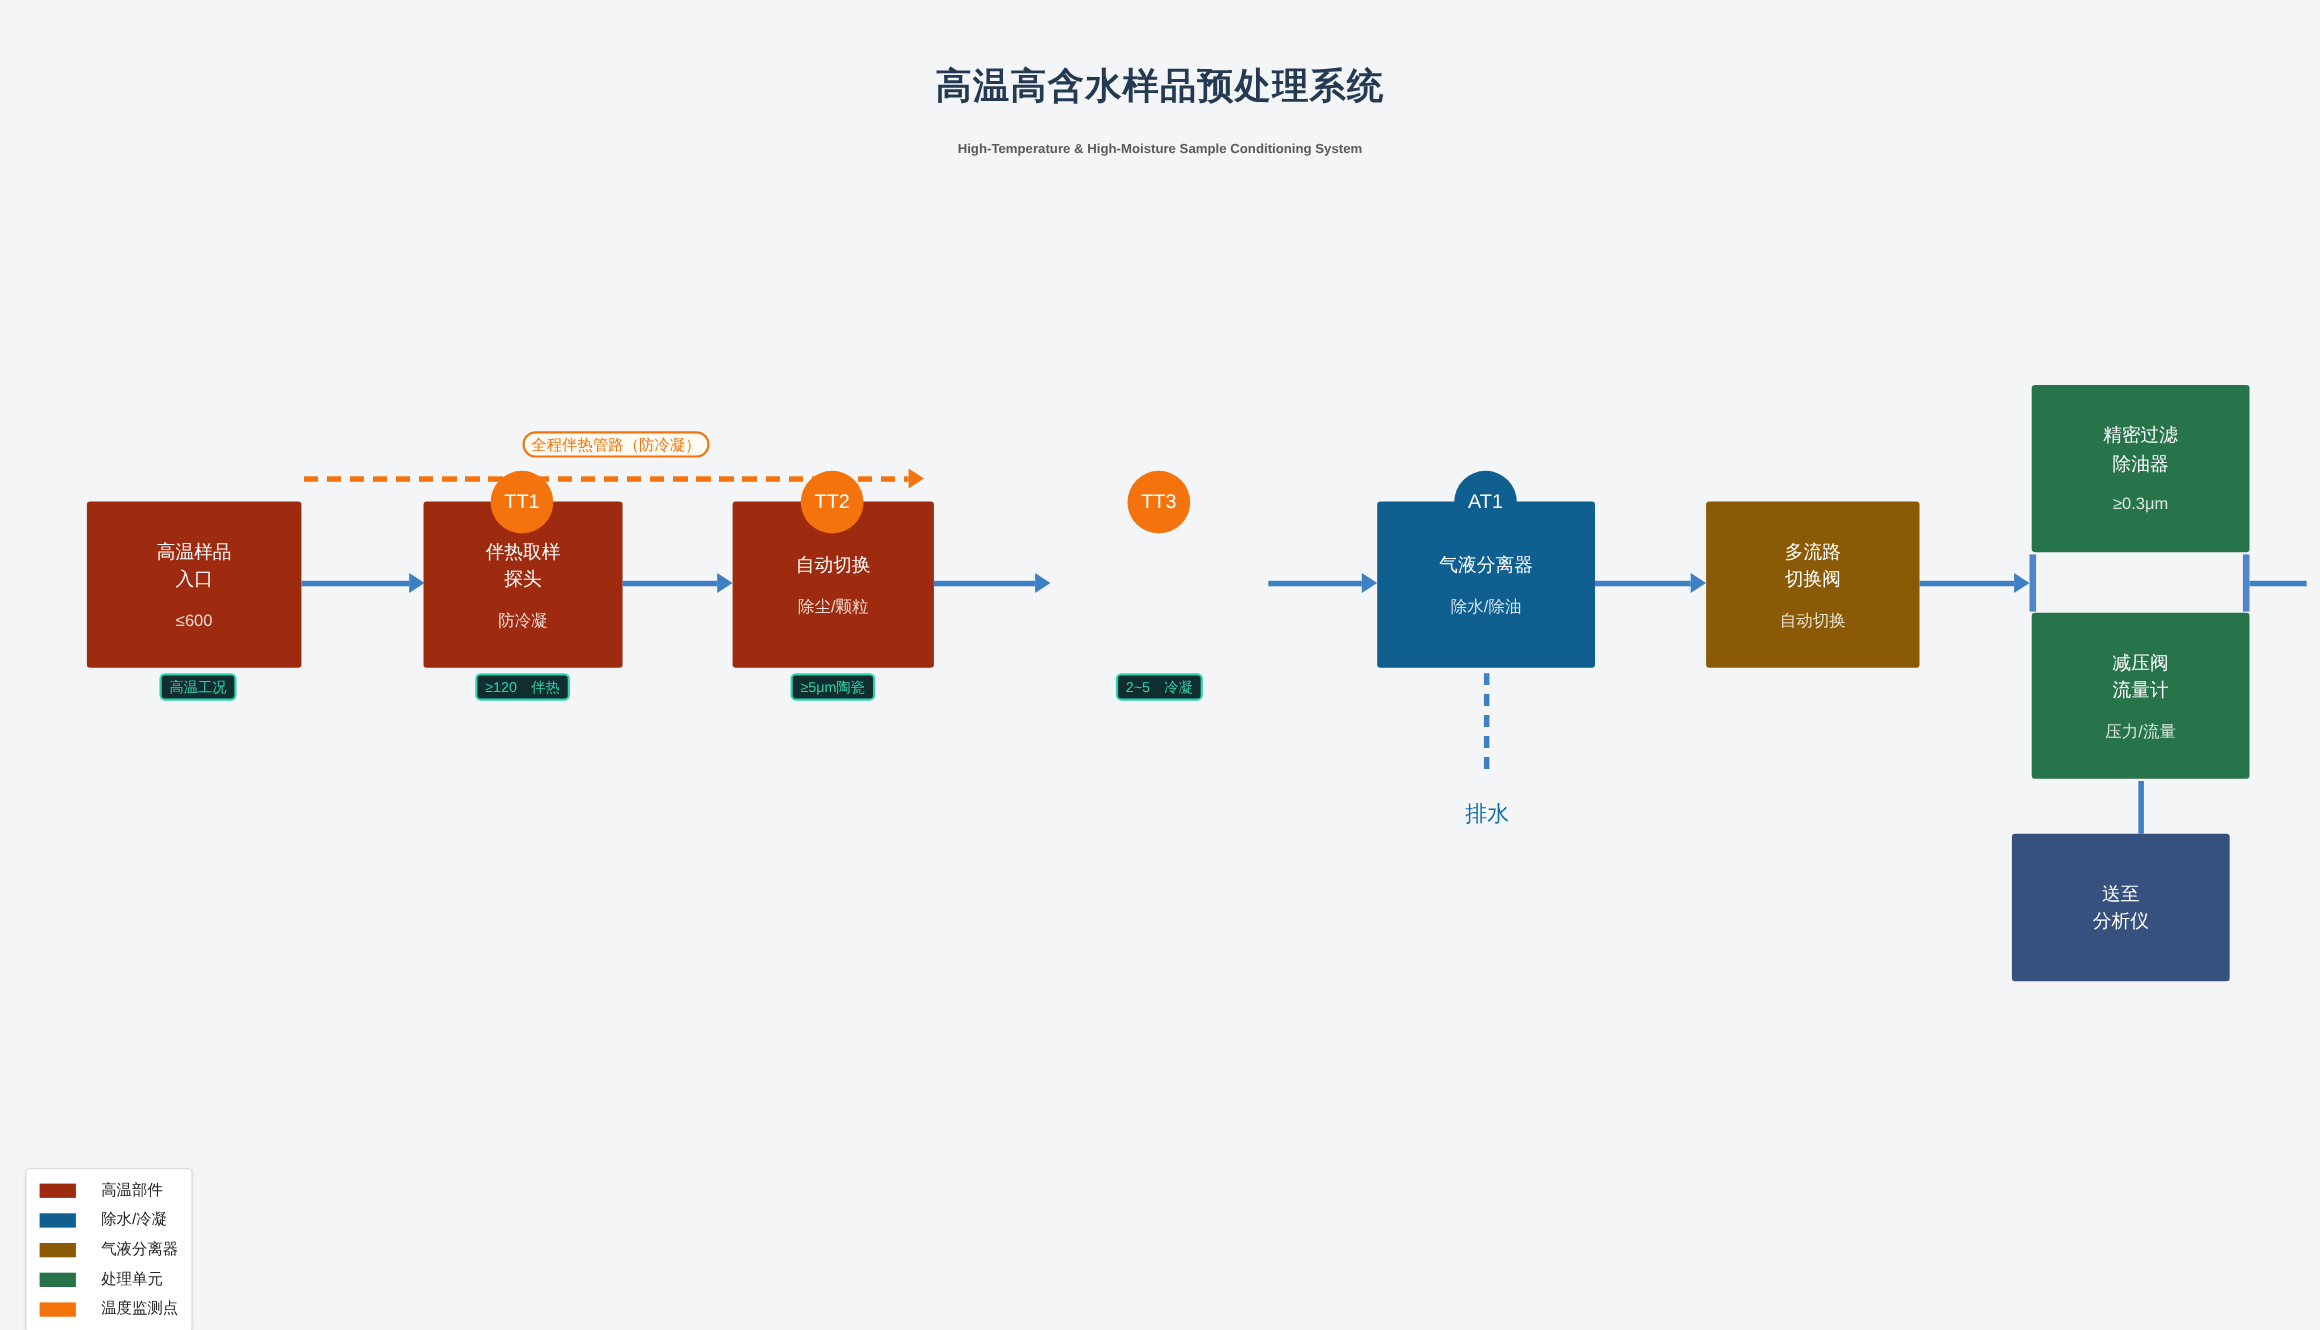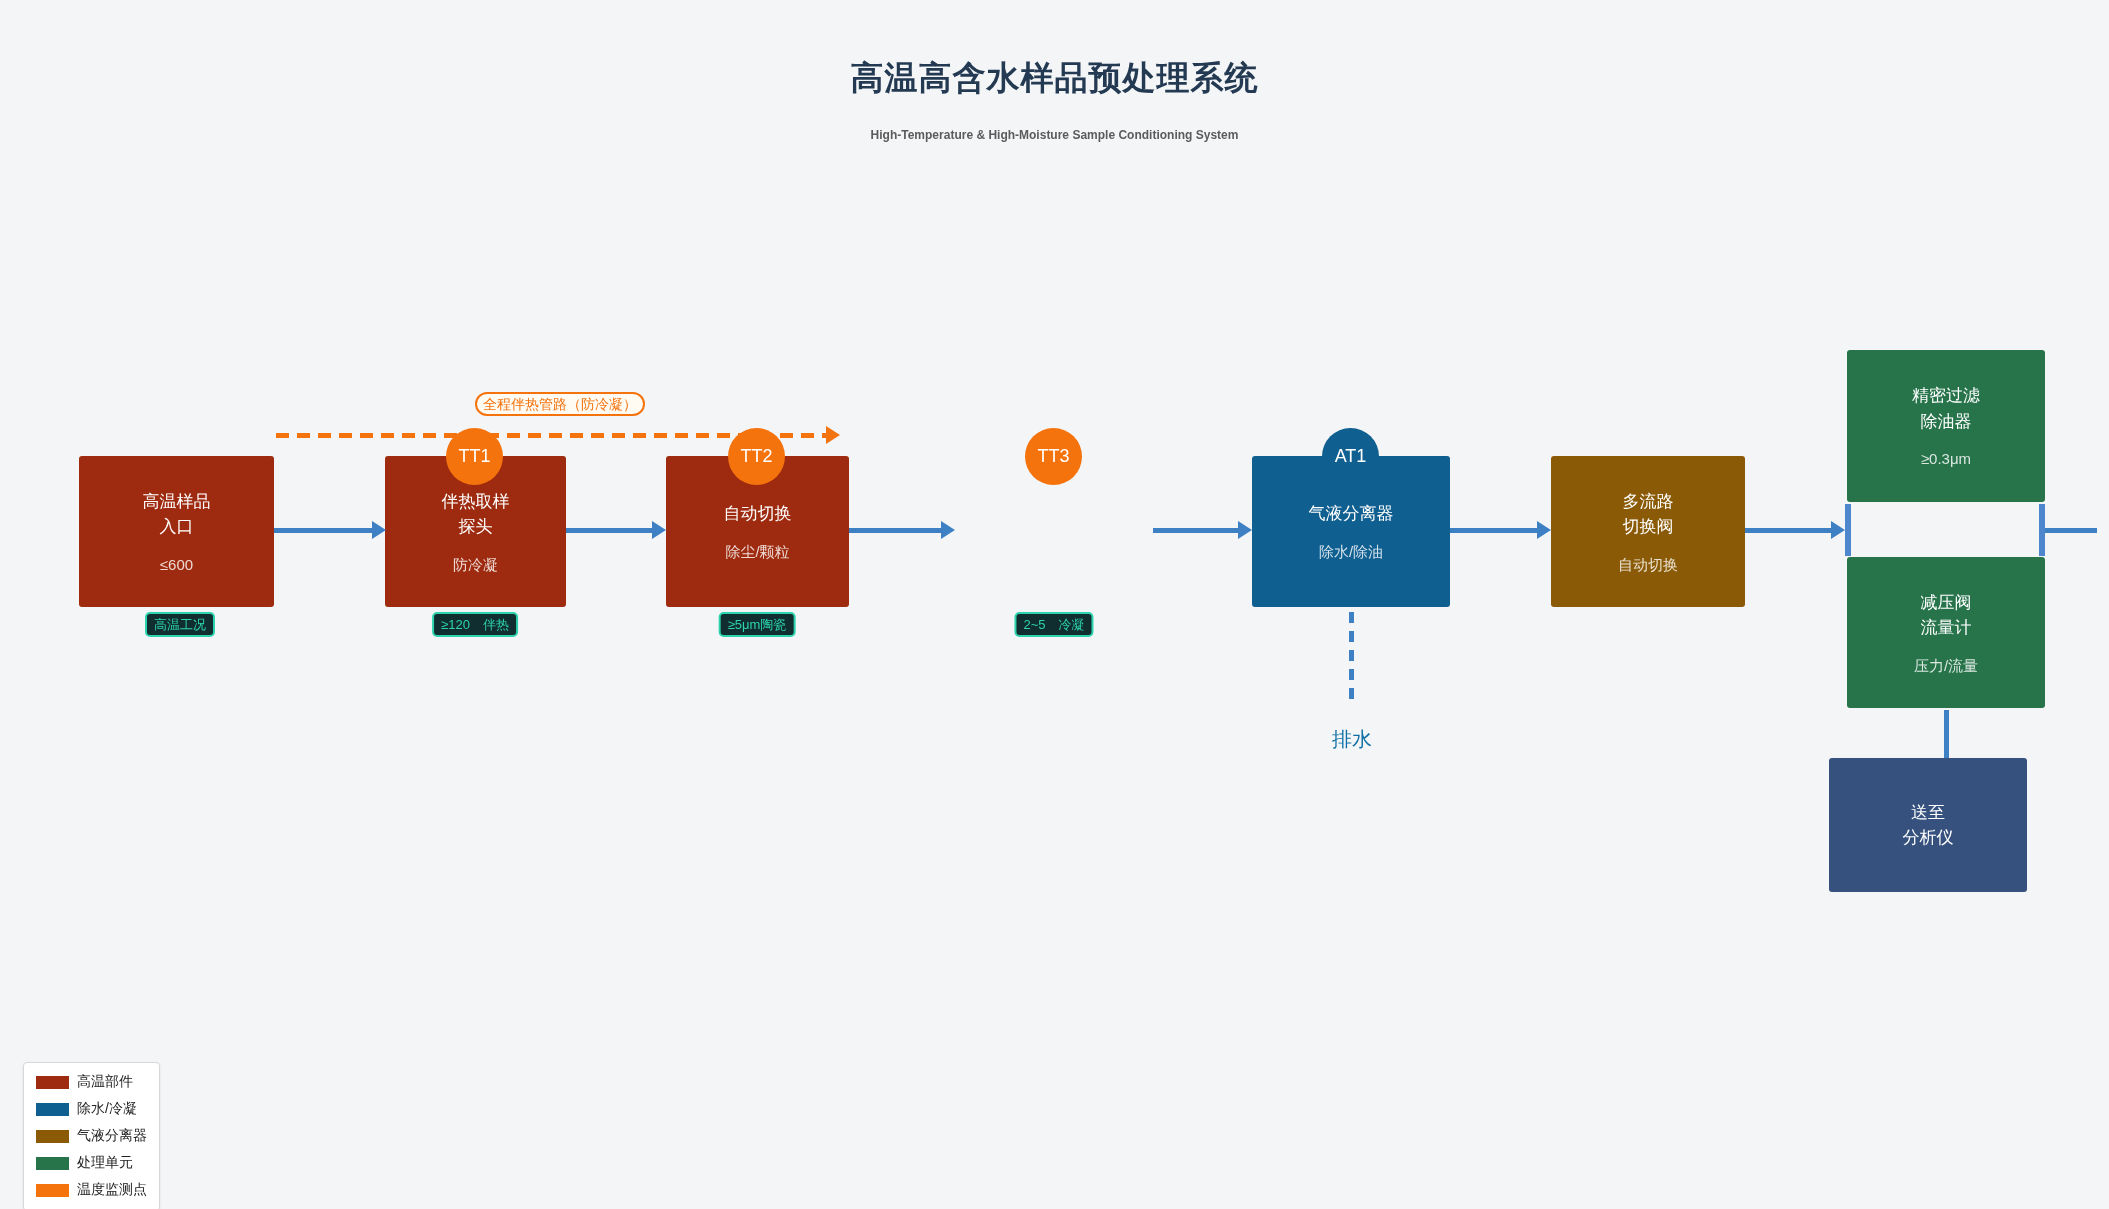--- a/index.html
+++ b/index.html
@@ -51,21 +51,21 @@
     font-size:14px;line-height:1;padding:3px 6px;white-space:pre;}
 
   .drain-line{position:absolute;left:1349px;top:612px;width:5px;height:95px;
     background:repeating-linear-gradient(180deg,var(--arrow) 0 11px,transparent 11px 19px);}
   .drain-label{position:absolute;left:1352px;top:726px;transform:translateX(-50%);
     color:var(--drain_text);font-size:20px;}
 
   .legend{position:absolute;left:23px;top:1062px;background:var(--legend_bg);
     border:1px solid var(--legend_border);border-radius:4px;padding:10px 12px;
     box-shadow:0 1px 3px rgba(0,0,0,.08);}
-  .legend-item{display:flex;align-items:center;gap:8px;margin:0 0 9px 0;}
+  .legend-item{display:flex;align-items:center;gap:23px;margin:0 0 9px 0;}
   .legend-item:last-child{margin-bottom:1px;}
   .legend-swatch{width:33px;height:13px;display:inline-block;}
   .legend-label{font-size:14px;color:var(--legend_text);white-space:pre;}
 </style>
 </head>
 <body>
 
 <div class="canvas">
 
   <div class="page-title">高温高含水样品预处理系统</div>

